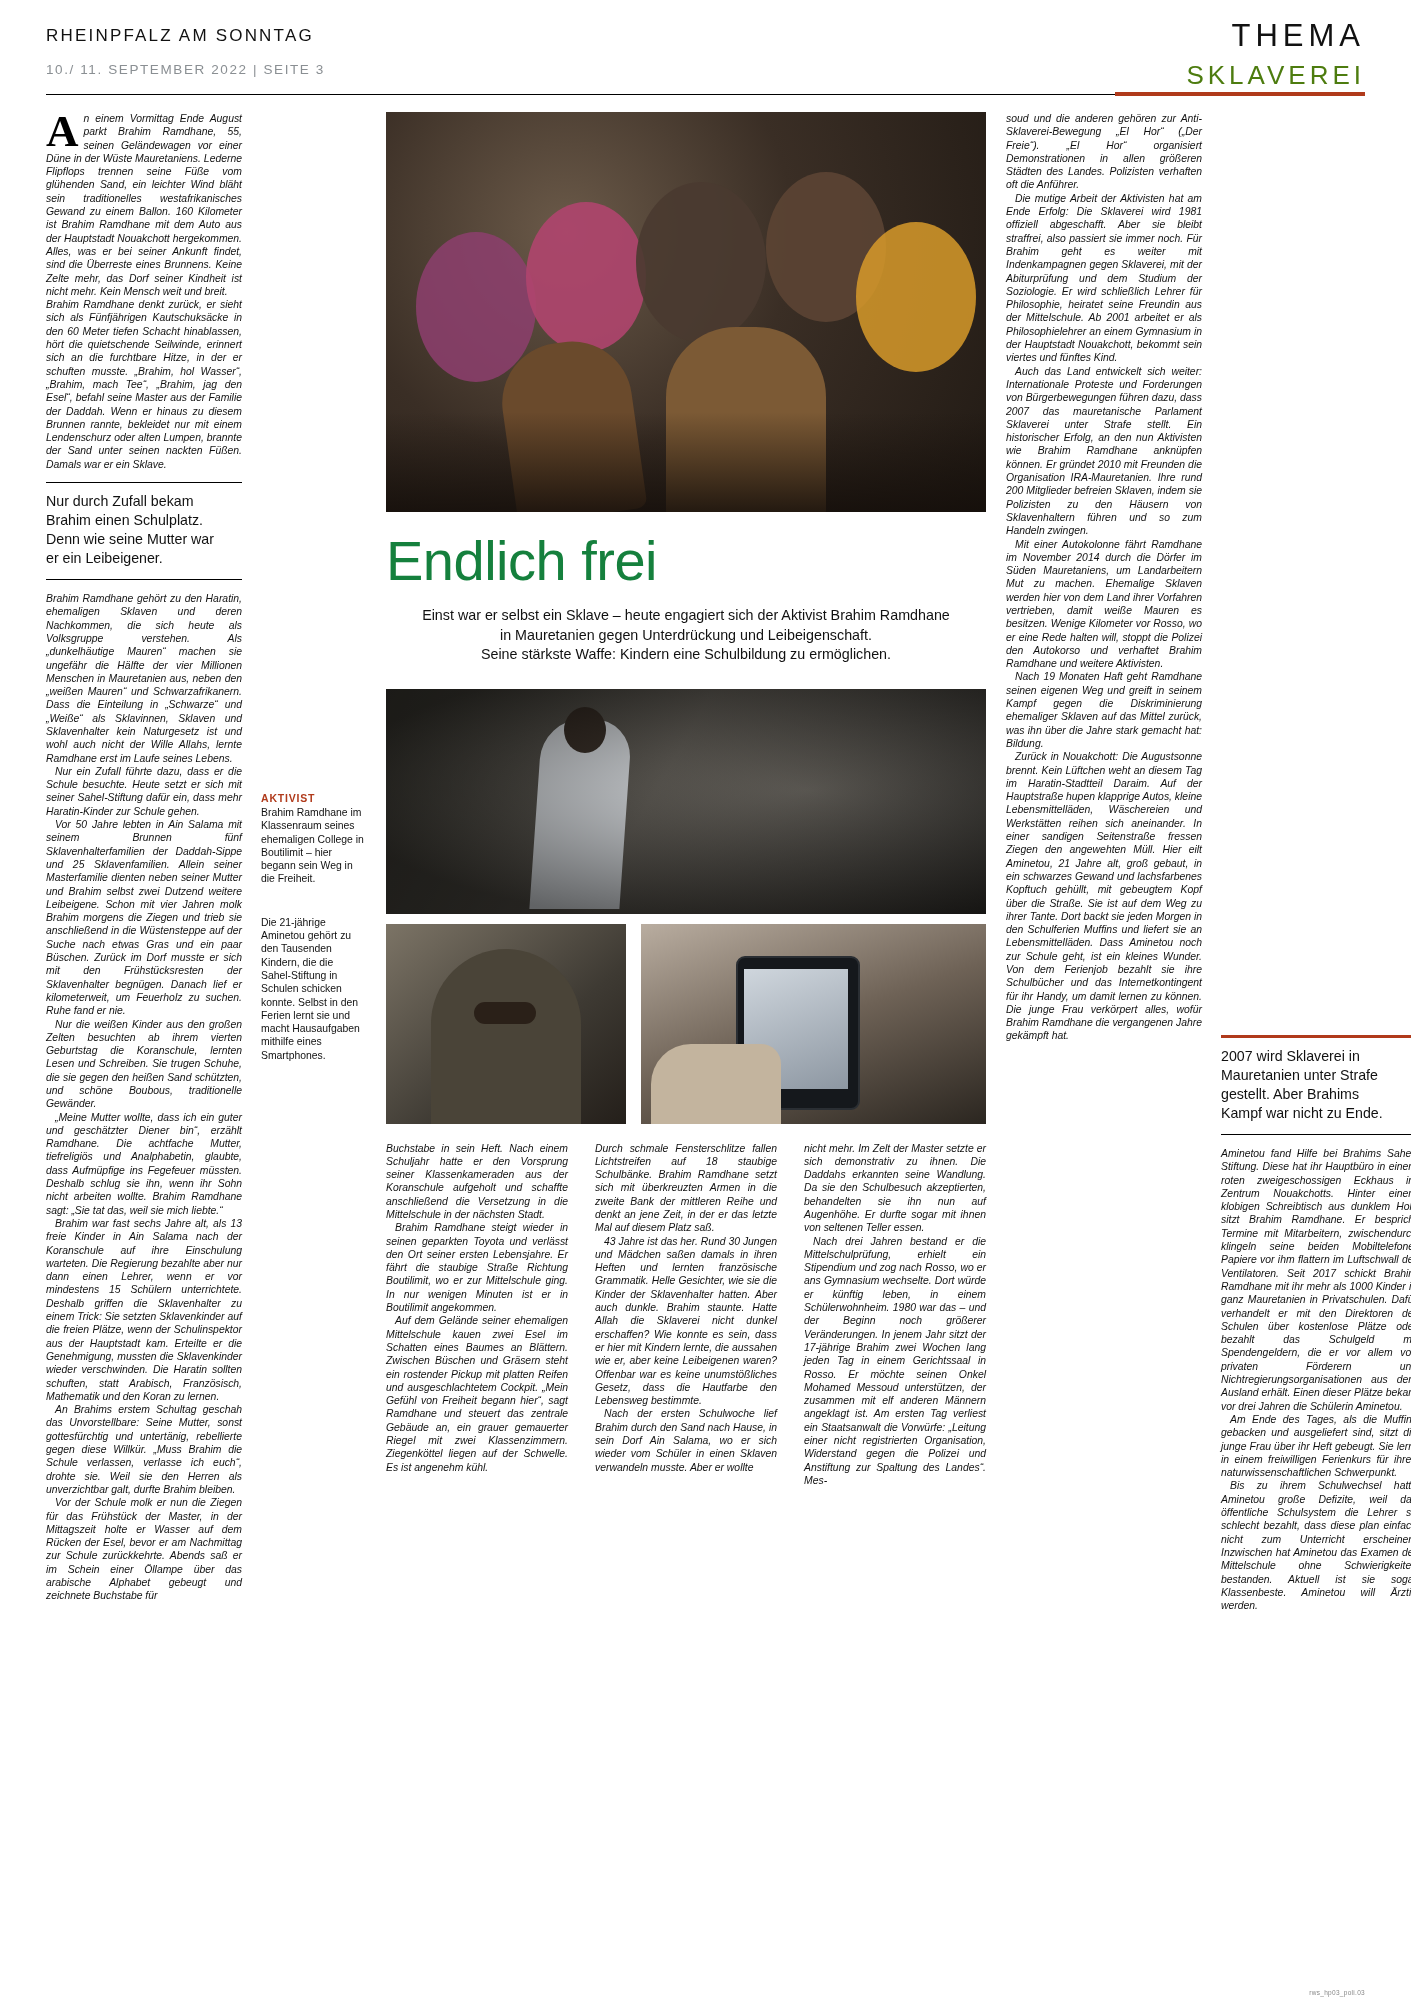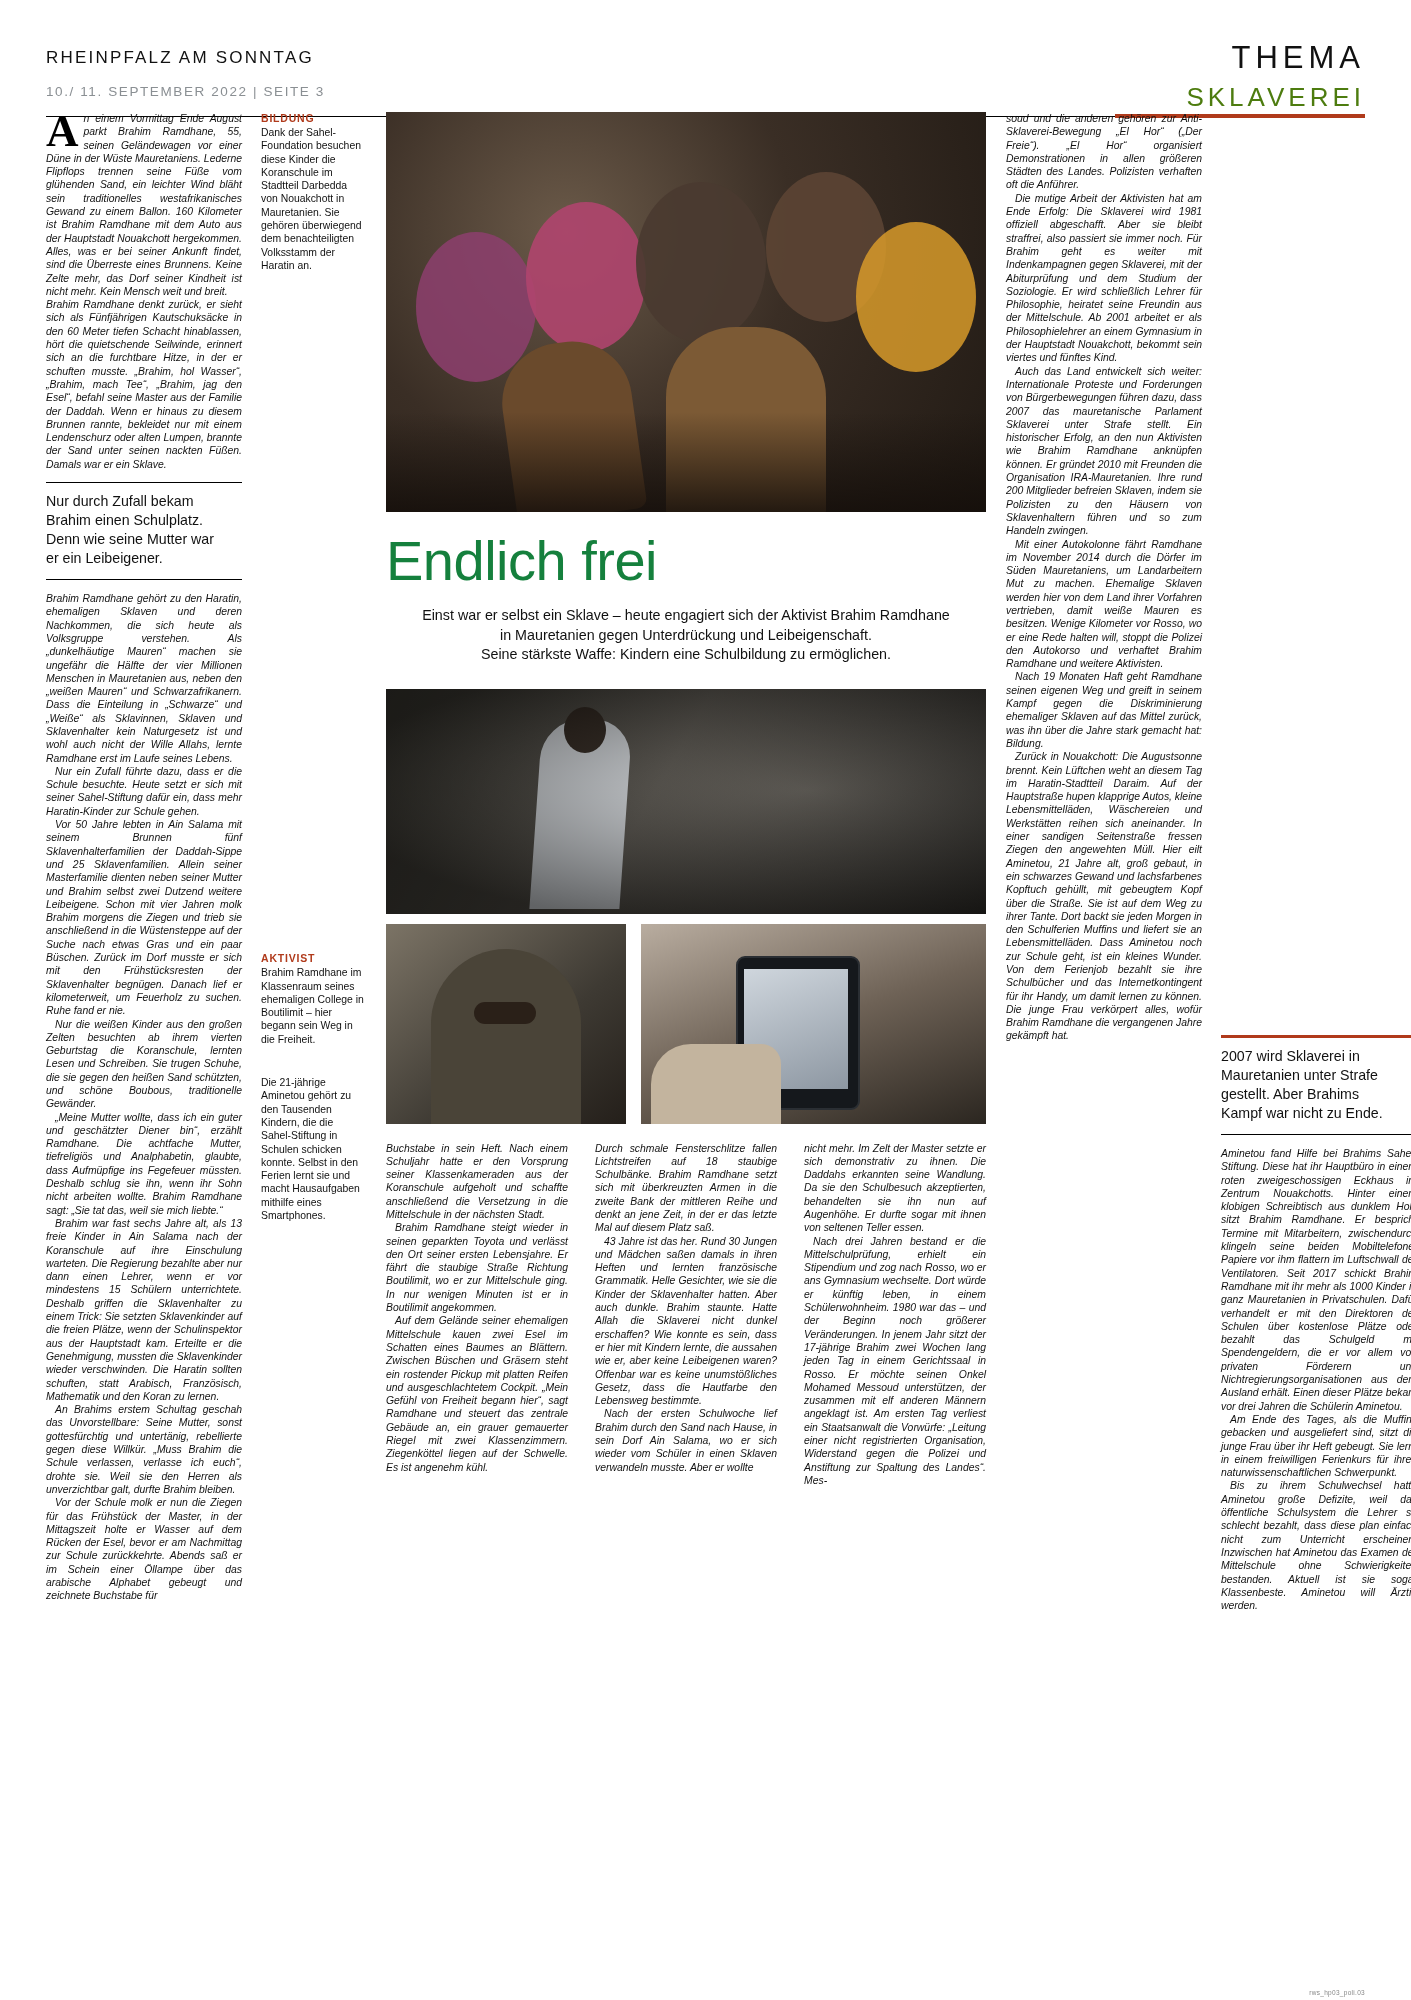--- a/index.html
+++ b/index.html
@@ -4,21 +4,21 @@
 <style>
   html, body { margin:0; padding:0; }
   body {
     width:1411px; height:2000px;
     background:#ffffff;
     font-family:"Liberation Sans", sans-serif;
     color:#000;
     overflow:hidden;
     position:relative;
   }
-  .page { position:relative; width:1411px; height:2000px; box-sizing:border-box; padding:42px 46px 14px 46px; }
+  .page { position:relative; width:1411px; height:2000px; box-sizing:border-box; padding:20px 46px 14px 46px; }
 
   
   .masthead { position:relative; height:66px; }
   .mast-left {
     font-size:17px; letter-spacing:2.2px; font-weight:400; color:#111;
     position:absolute; left:0; top:6px;
   }
   .mast-date {
     position:absolute; left:0; top:42px;
     font-size:13.5px; letter-spacing:1.6px; color:#8a8f93;
@@ -125,24 +125,20 @@
       <p>Nur ein Zufall führte dazu, dass er die Schule besuchte. Heute setzt er sich mit seiner Sahel-Stiftung dafür ein, dass mehr Haratin-Kinder zur Schule gehen.</p>
       <p>Vor 50 Jahre lebten in Ain Salama mit seinem Brunnen fünf Sklavenhalterfamilien der Daddah-Sippe und 25 Sklavenfamilien. Allein seiner Masterfamilie dienten neben seiner Mutter und Brahim selbst zwei Dutzend weitere Leibeigene. Schon mit vier Jahren molk Brahim morgens die Ziegen und trieb sie anschließend in die Wüstensteppe auf der Suche nach etwas Gras und ein paar Büschen. Zurück im Dorf musste er sich mit den Frühstücksresten der Sklavenhalter begnügen. Danach lief er kilometerweit, um Feuerholz zu suchen. Ruhe fand er nie.</p>
       <p>Nur die weißen Kinder aus den großen Zelten besuchten ab ihrem vierten Geburtstag die Koranschule, lernten Lesen und Schreiben. Sie trugen Schuhe, die sie gegen den heißen Sand schützten, und schöne Boubous, traditionelle Gewänder.</p>
       <p>„Meine Mutter wollte, dass ich ein guter und geschätzter Diener bin“, erzählt Ramdhane. Die achtfache Mutter, tiefreligiös und Analphabetin, glaubte, dass Aufmüpfige ins Fegefeuer müssten. Deshalb schlug sie ihn, wenn ihr Sohn nicht arbeiten wollte. Brahim Ramdhane sagt: „Sie tat das, weil sie mich liebte.“</p>
       <p>Brahim war fast sechs Jahre alt, als 13 freie Kinder in Ain Salama nach der Koranschule auf ihre Einschulung warteten. Die Regierung bezahlte aber nur dann einen Lehrer, wenn er vor mindestens 15 Schülern unterrichtete. Deshalb griffen die Sklavenhalter zu einem Trick: Sie setzten Sklavenkinder auf die freien Plätze, wenn der Schulinspektor aus der Hauptstadt kam. Erteilte er die Genehmigung, mussten die Sklavenkinder wieder verschwinden. Die Haratin sollten schuften, statt Arabisch, Französisch, Mathematik und den Koran zu lernen.</p>
       <p>An Brahims erstem Schultag geschah das Unvorstellbare: Seine Mutter, sonst gottesfürchtig und untertänig, rebellierte gegen diese Willkür. „Muss Brahim die Schule verlassen, verlasse ich euch“, drohte sie. Weil sie den Herren als unverzichtbar galt, durfte Brahim bleiben.</p>
       <p>Vor der Schule molk er nun die Ziegen für das Frühstück der Master, in der Mittagszeit holte er Wasser auf dem Rücken der Esel, bevor er am Nachmittag zur Schule zurückkehrte. Abends saß er im Schein einer Öllampe über das arabische Alphabet gebeugt und zeichnete Buchstabe für</p>
     </div>
 
     <div class="col c2">
-      <div>
-        <div class="cap-head">BILDUNG</div>
-        <div class="cap-body">Dank der Sahel-Foundation besuchen diese Kinder die Koranschule im Stadtteil Darbedda von Nouakchott in Mauretanien. Sie gehören überwiegend dem benachteiligten Volksstamm der Haratin an.</div>
-      </div>
 
       <div style="height:680px"></div>
 
       <div>
         <div class="cap-head">AKTIVIST</div>
         <div class="cap-body">Brahim Ramdhane im Klassenraum seines ehemaligen College in Boutilimit – hier begann sein Weg in die Freiheit.</div>
       </div>
 
       <div style="height:30px"></div>
 

